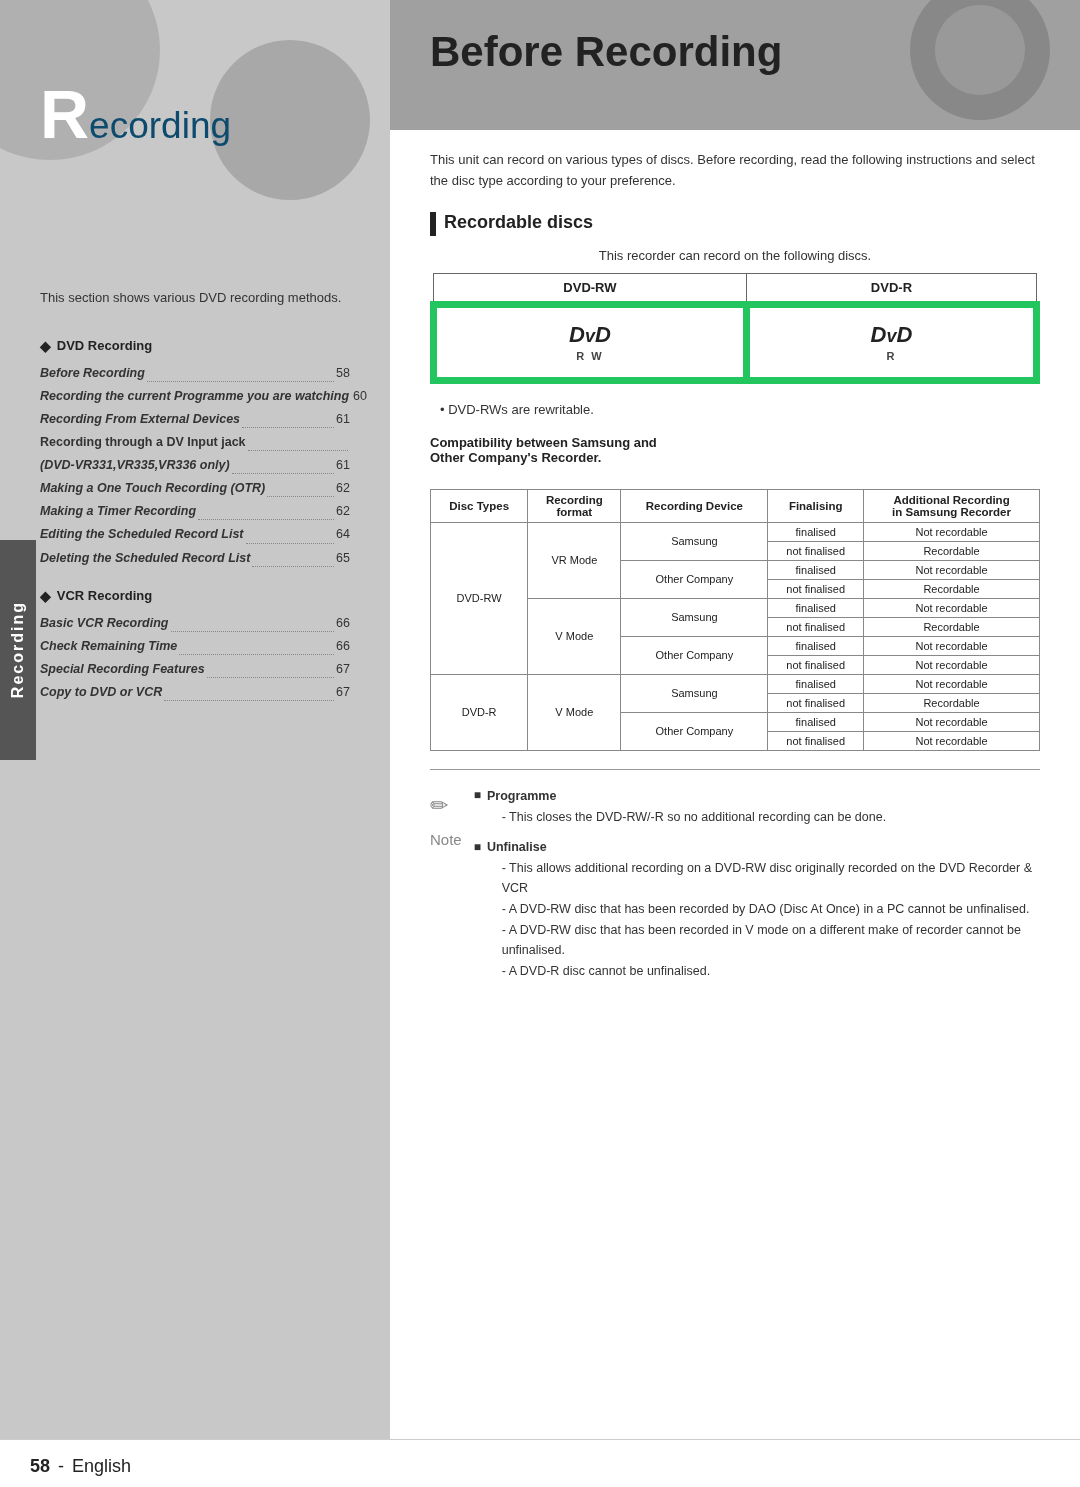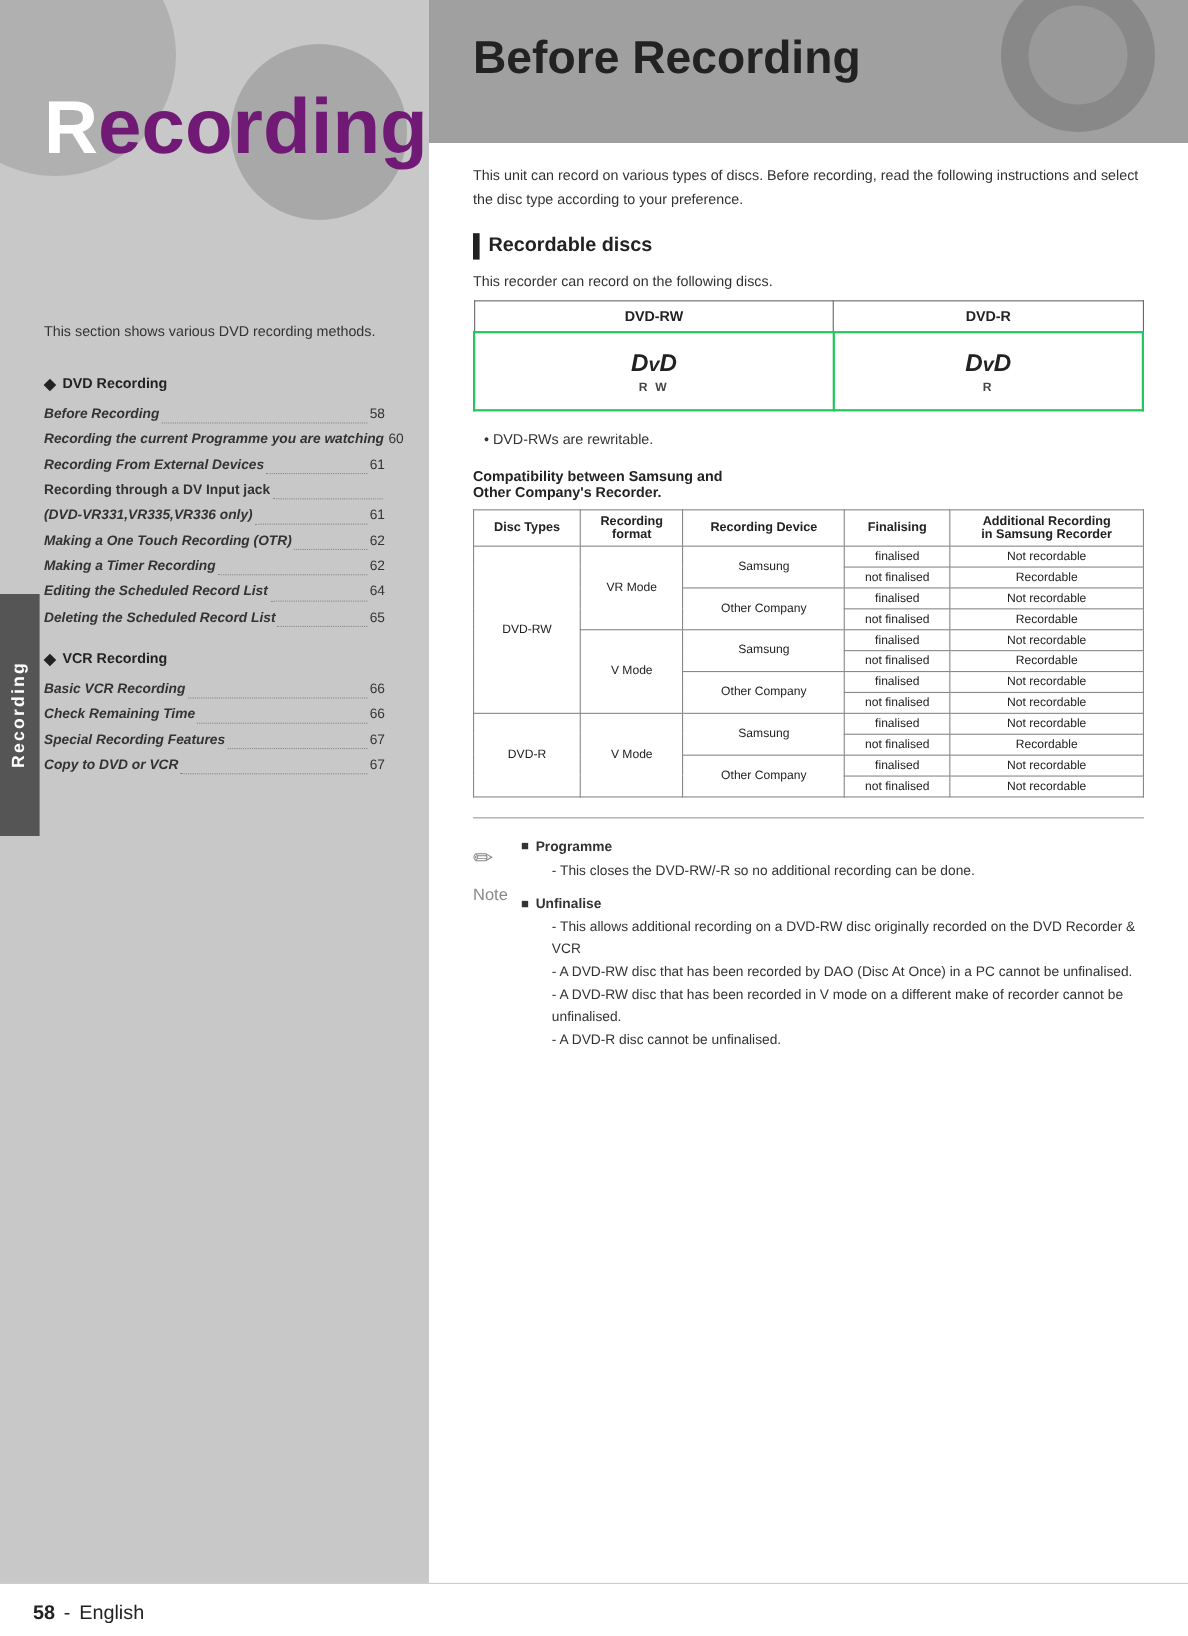--- a/index.html
+++ b/index.html
@@ -60,23 +60,23 @@
       margin-left: 10px;
     }
     .section-title-large .big-r {
       font-size: 68px;
       font-weight: 900;
       color: #fff;
       line-height: 1;
       display: inline;
     }
     .section-title-large .rest {
-      font-size: 71px;
-      font-weight: 700;
-      color: #701a75;
+      font-size: 37px;
+      font-weight: 400;
+      color: #0c4a6e;
       line-height: 1;
       display: inline;
     }
 
     .left-description {
       margin-top: 140px;
       font-size: 13px;
       color: #333;
       line-height: 1.5;
       padding: 0 10px;
@@ -218,38 +218,39 @@
     .section-heading .heading-text {
       font-size: 18px;
       font-weight: bold;
       color: #222;
     }
 
     .sub-text {
       font-size: 13px;
       color: #333;
       margin-bottom: 10px;
+      text-align: center;
     }
 
     
     .dvd-table {
       width: 100%;
       border-collapse: collapse;
       margin-bottom: 14px;
     }
     .dvd-table th {
       border: 1px solid #666;
       padding: 6px 10px;
       text-align: center;
       font-size: 13px;
       font-weight: bold;
       background: #fff;
     }
     .dvd-table td {
-      border: 2px solid #22c55e;
+      border: 7px solid #22c55e;
       padding: 14px 10px;
       text-align: center;
       vertical-align: middle;
     }
     .dvd-logo {
       font-size: 22px;
       font-weight: 900;
       font-style: italic;
       color: #222;
       display: block;
@@ -272,21 +273,21 @@
       padding-left: 10px;
     }
     .bullet-list li::before {
       content: "• ";
     }
 
     .compat-heading {
       font-size: 13px;
       font-weight: bold;
       color: #222;
-      margin-bottom: 8px;
+      margin-bottom: 24px;
     }
 
     
     .compat-table {
       width: 100%;
       border-collapse: collapse;
       font-size: 11.5px;
       margin-bottom: 18px;
     }
     .compat-table th {

